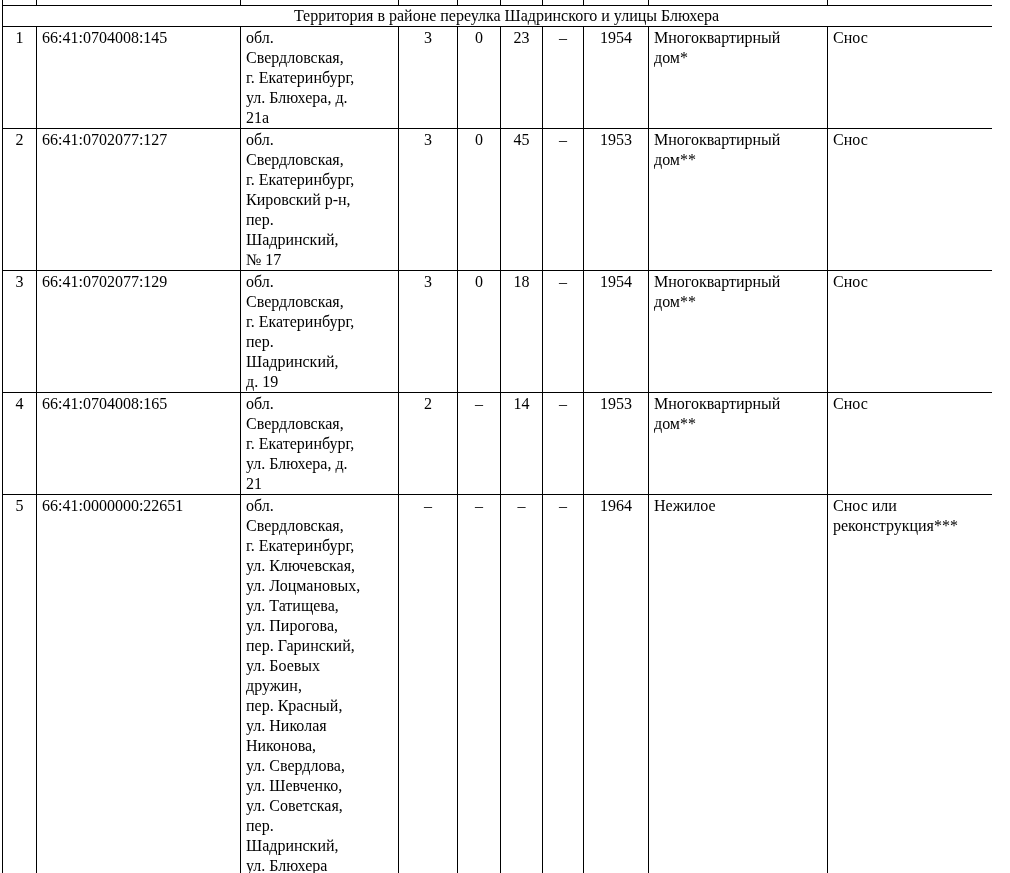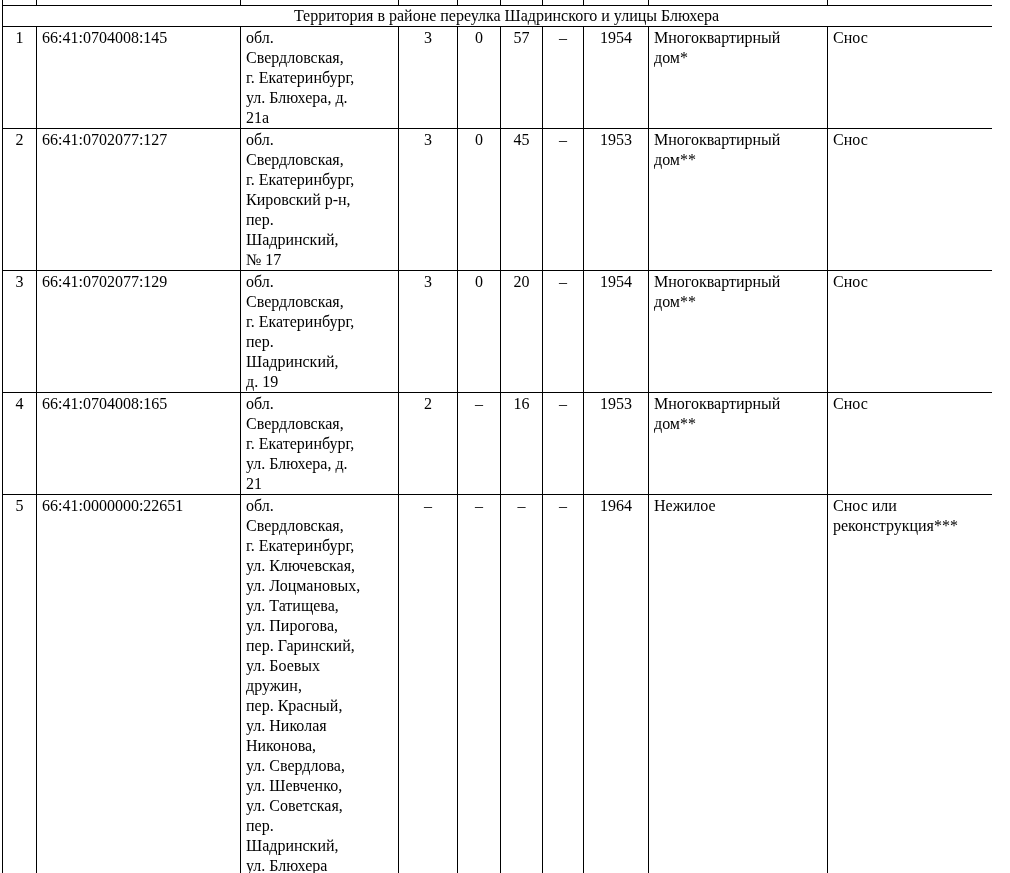--- a/index.html
+++ b/index.html
@@ -89,21 +89,21 @@
     <tr class="row-1">
       <td class="center">1</td>
       <td>66:41:0704008:145</td>
       <td>обл.
 Свердловская,
 г. Екатеринбург,
 ул. Блюхера, д.
 21а</td>
       <td class="center">3</td>
       <td class="center">0</td>
-      <td class="center">57</td>
+      <td class="center">23</td>
       <td class="center">–</td>
       <td class="center">1954</td>
       <td>Многоквартирный
 дом*</td>
       <td>Снос</td>
     </tr>
 
     <tr class="row-2">
       <td class="center">2</td>
       <td>66:41:0702077:127</td>
@@ -128,39 +128,39 @@
       <td class="center">3</td>
       <td>66:41:0702077:129</td>
       <td>обл.
 Свердловская,
 г. Екатеринбург,
 пер.
 Шадринский,
 д. 19</td>
       <td class="center">3</td>
       <td class="center">0</td>
-      <td class="center">20</td>
+      <td class="center">18</td>
       <td class="center">–</td>
       <td class="center">1954</td>
       <td>Многоквартирный
 дом**</td>
       <td>Снос</td>
     </tr>
 
     <tr class="row-4">
       <td class="center">4</td>
       <td>66:41:0704008:165</td>
       <td>обл.
 Свердловская,
 г. Екатеринбург,
 ул. Блюхера, д.
 21</td>
       <td class="center">2</td>
       <td class="center">–</td>
-      <td class="center">16</td>
+      <td class="center">14</td>
       <td class="center">–</td>
       <td class="center">1953</td>
       <td>Многоквартирный
 дом**</td>
       <td>Снос</td>
     </tr>
 
     <tr class="row-5">
       <td class="center">5</td>
       <td>66:41:0000000:22651</td>

